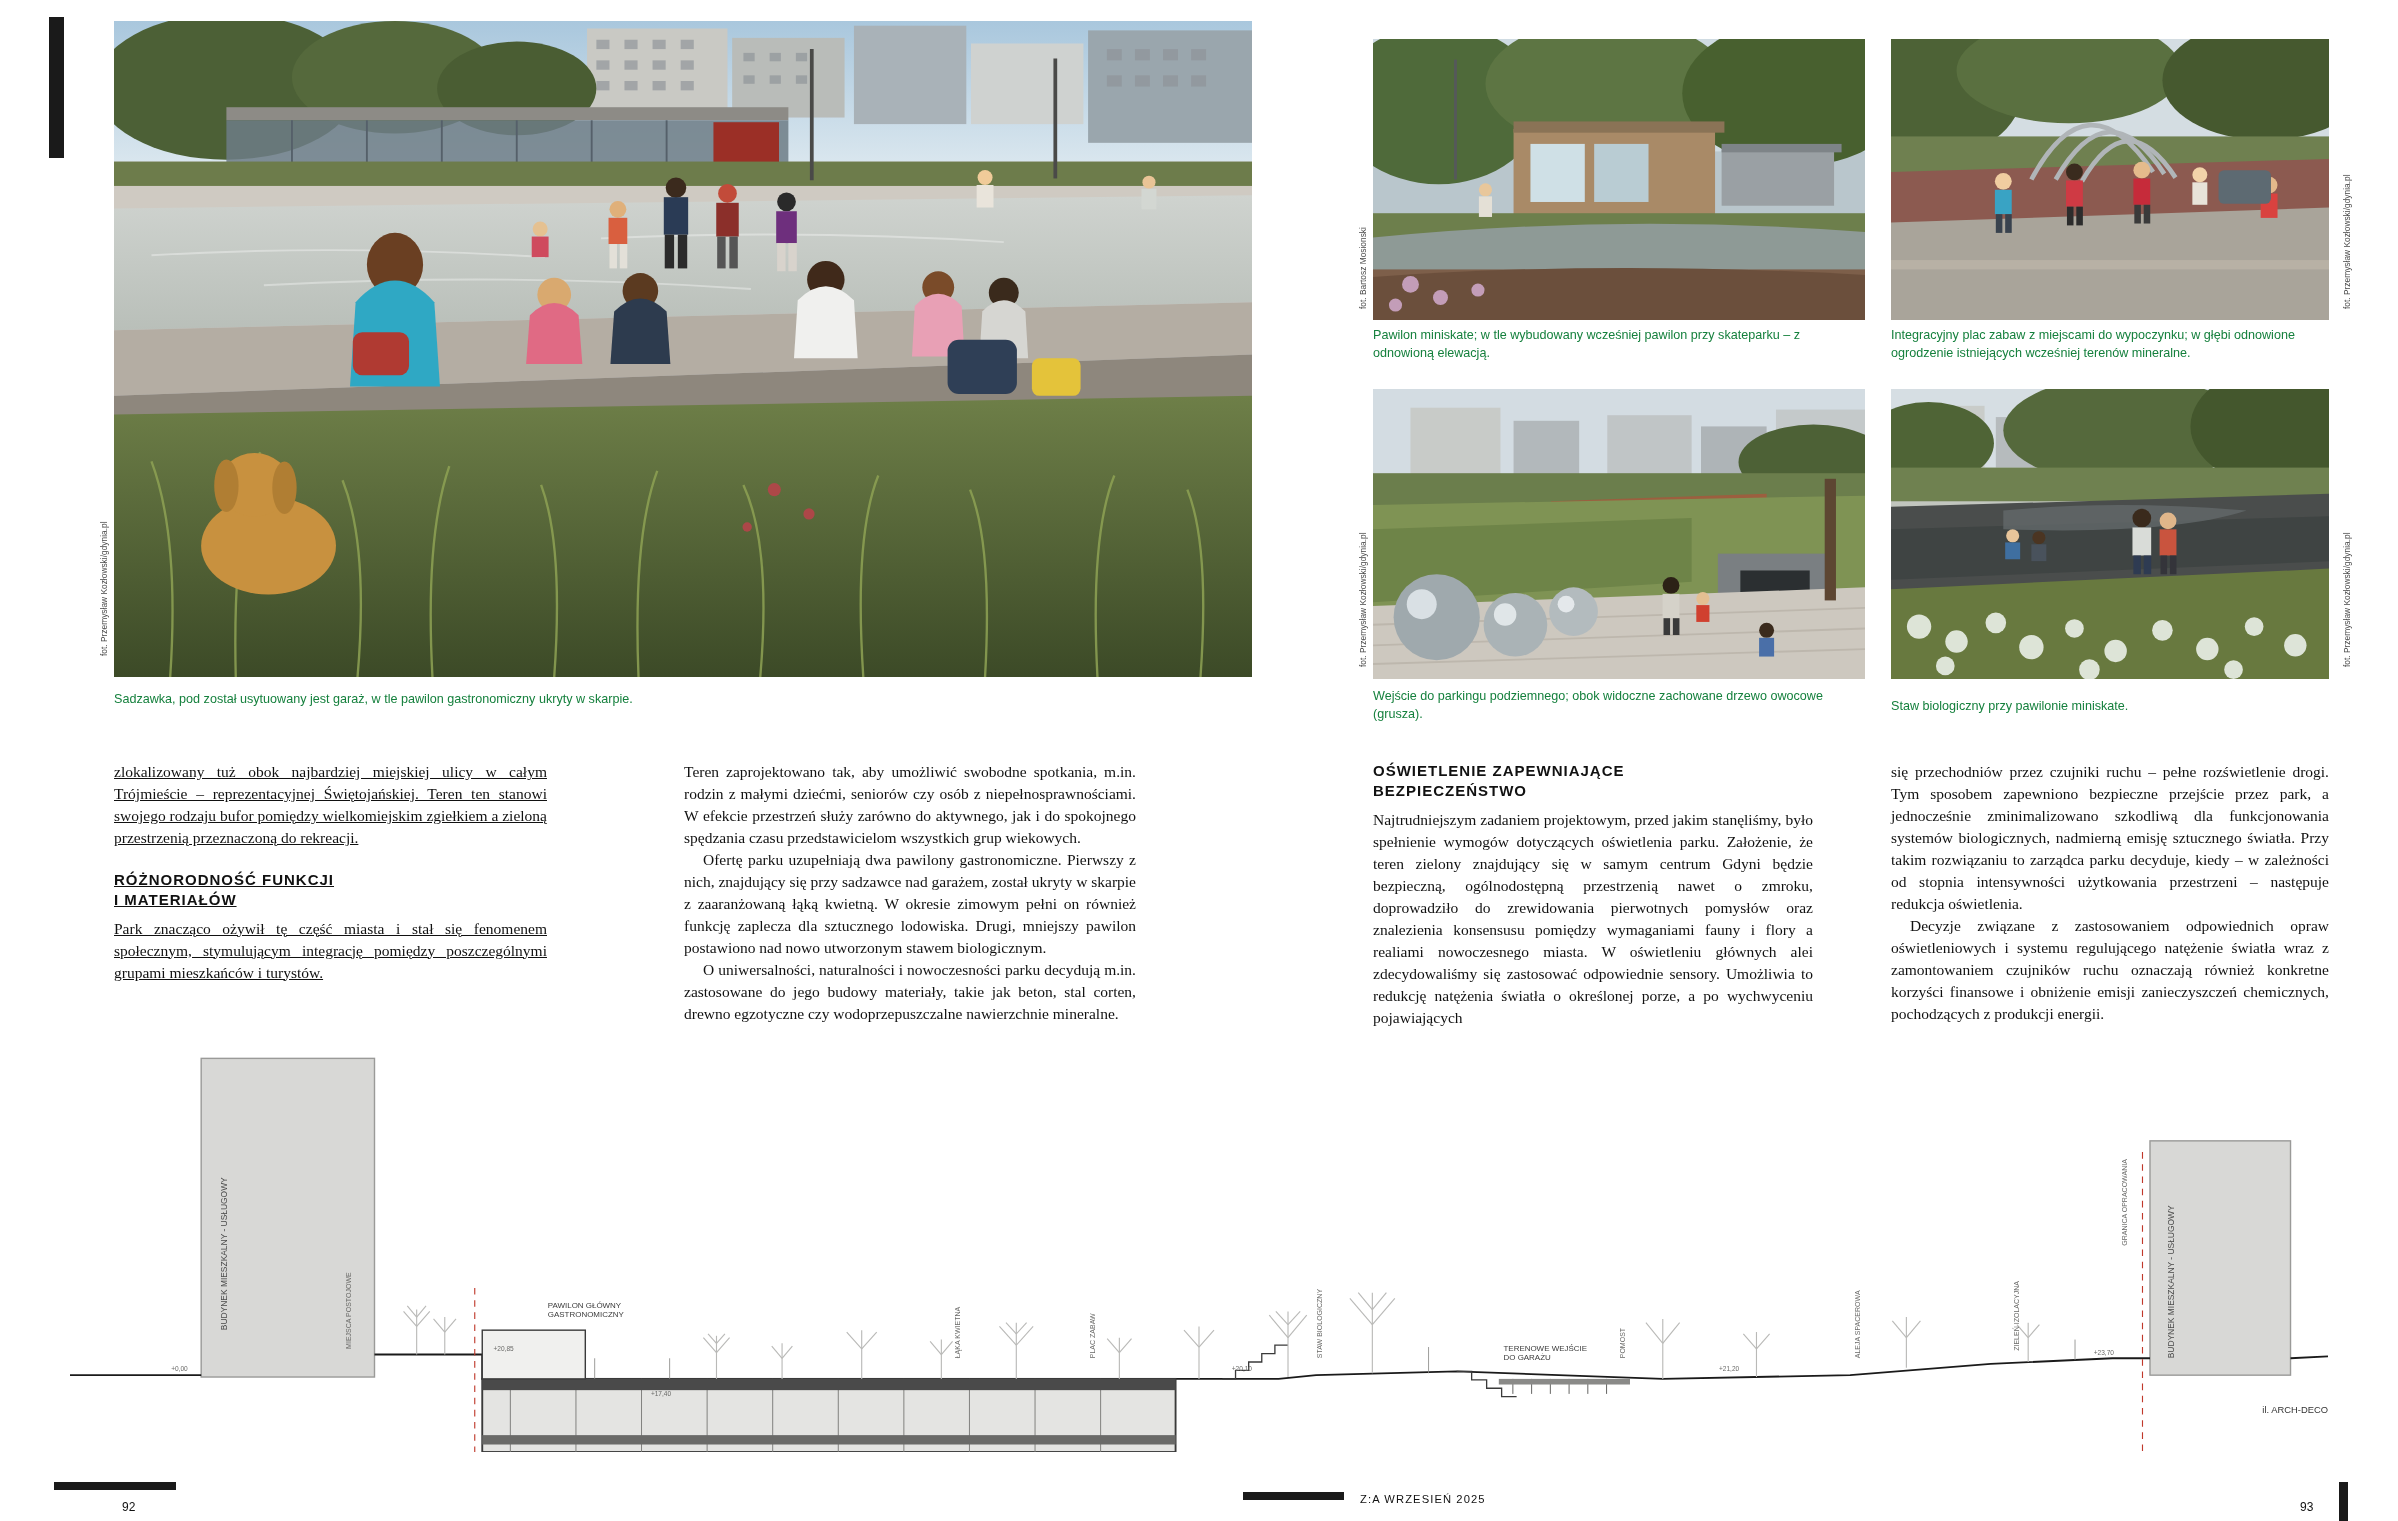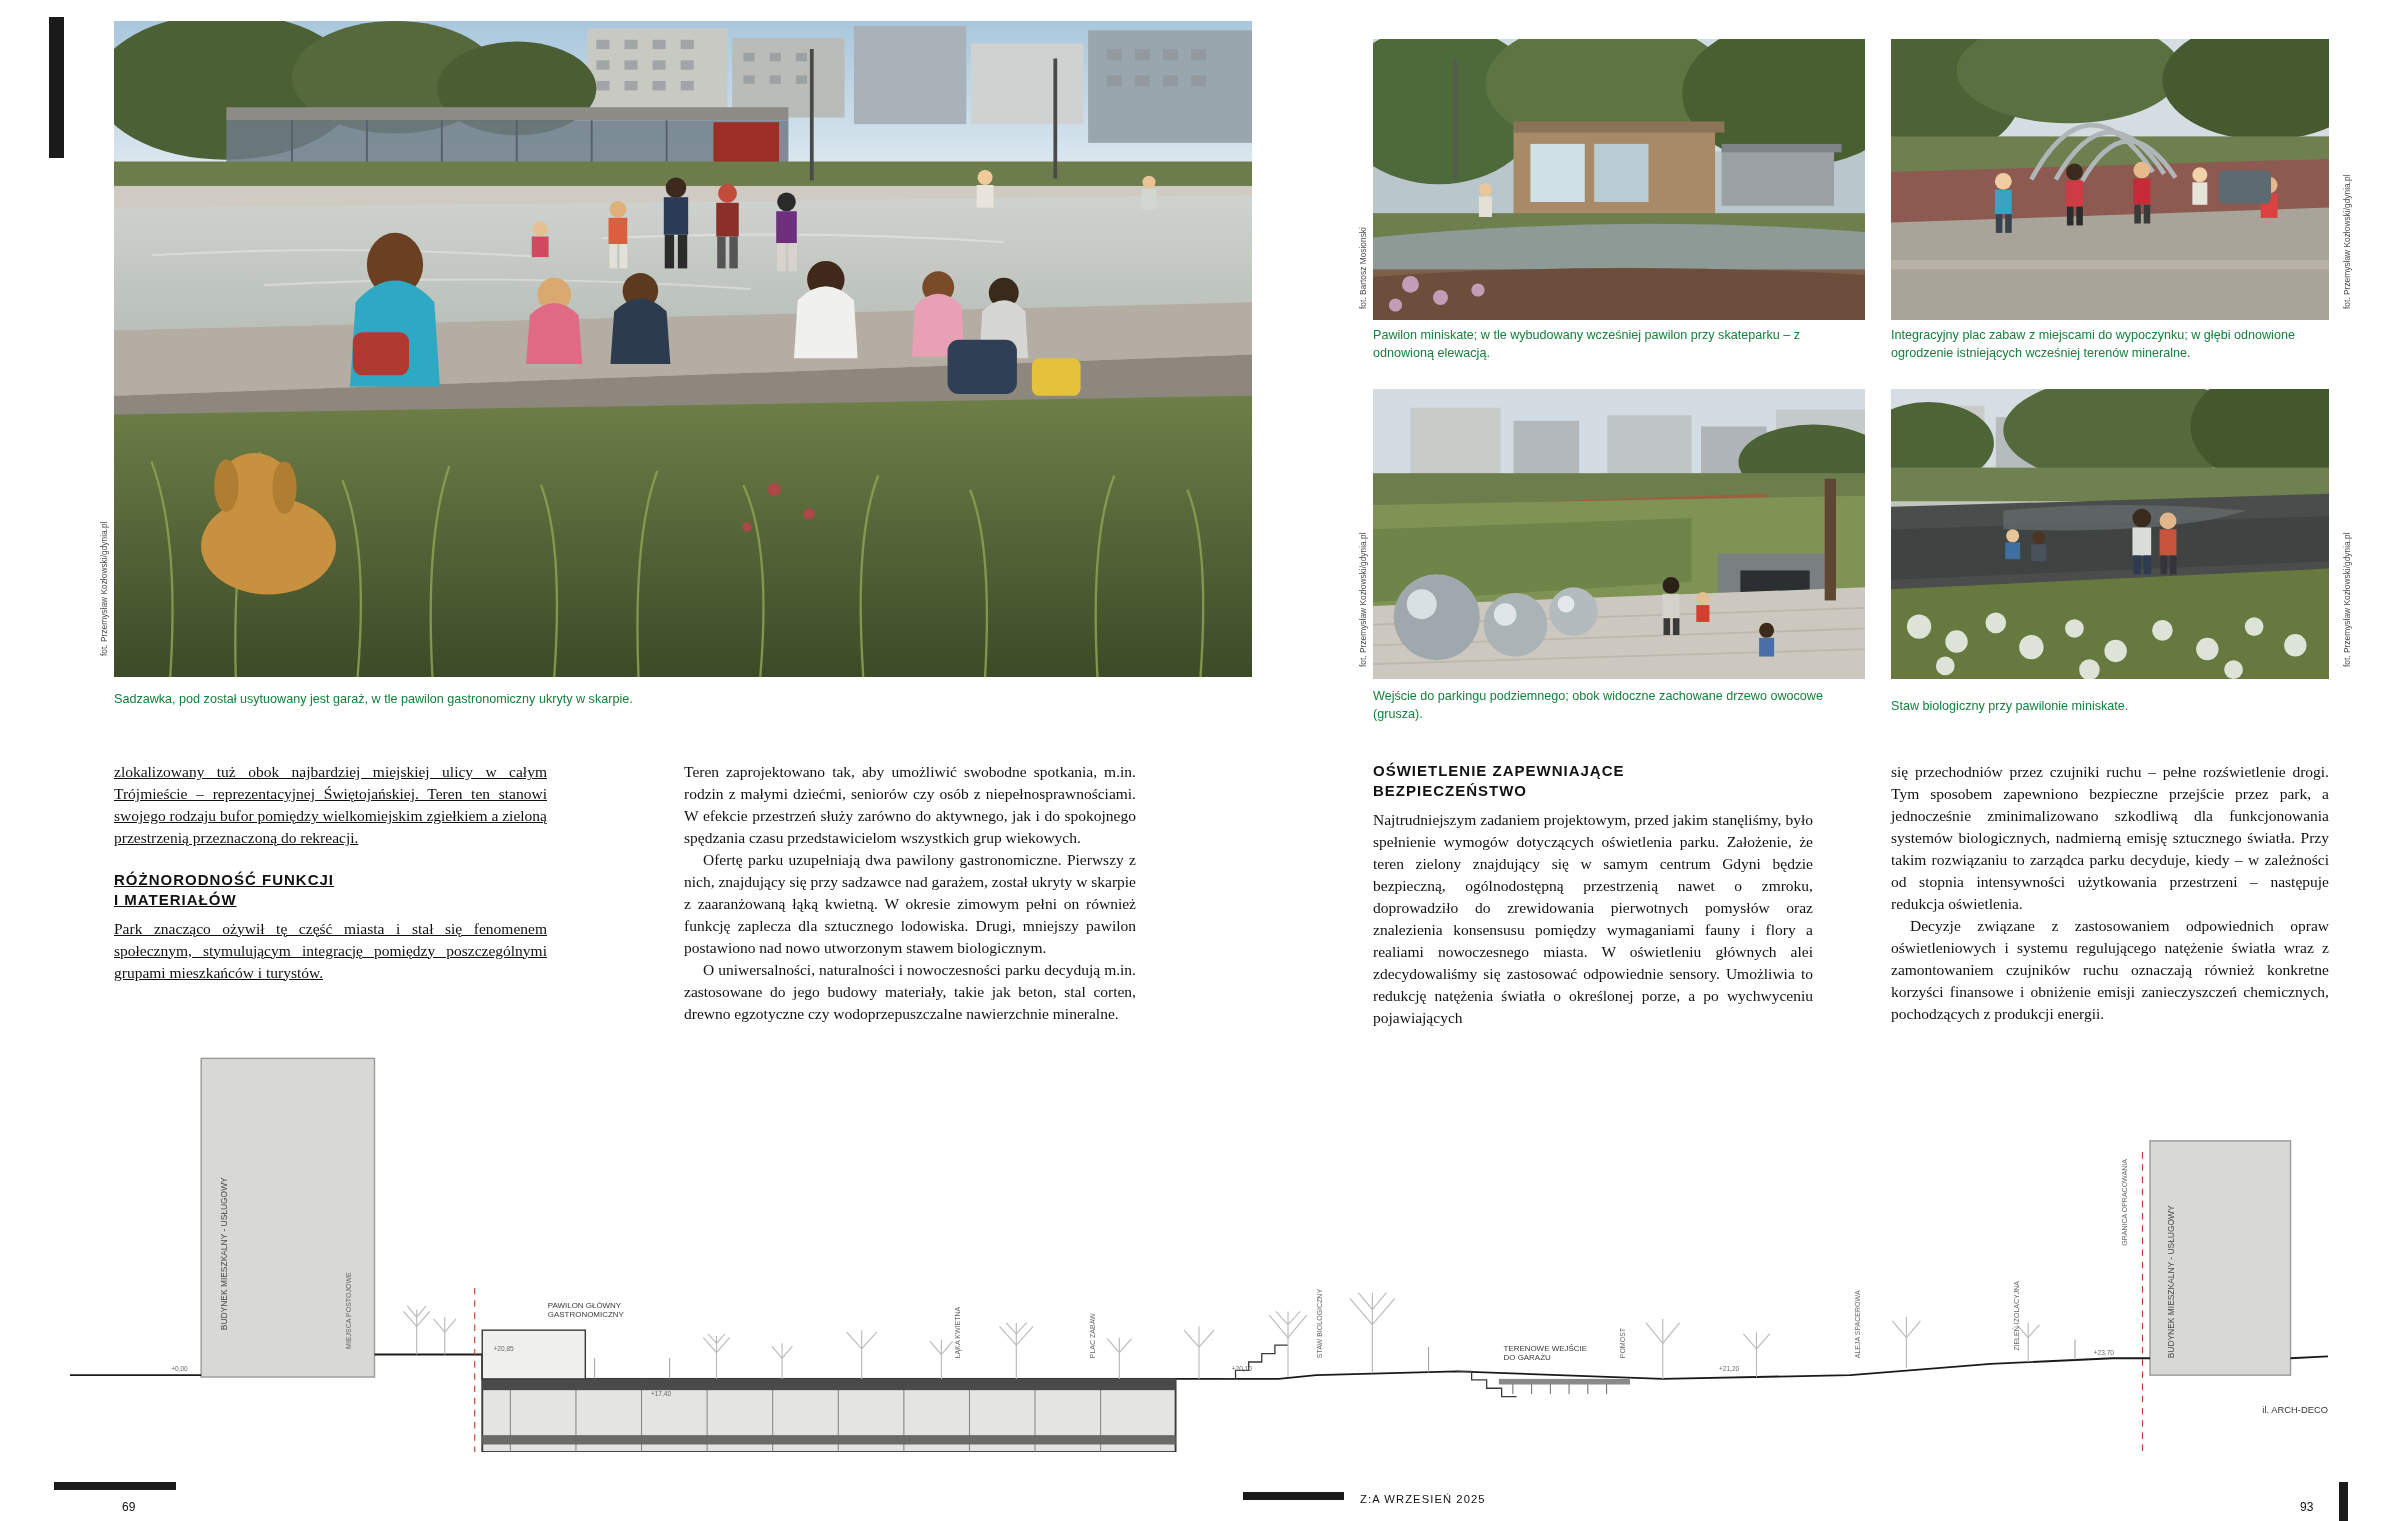--- a/index.html
+++ b/index.html
@@ -676,21 +676,21 @@
         <text x="1660" y="330" transform="rotate(-90 1660 330)">POMOSТ</text>
         <text x="1910" y="330" transform="rotate(-90 1910 330)">ALEJA SPACEROWA</text>
         <text x="2080" y="322" transform="rotate(-90 2080 322)">ZIELEŃ IZOLACYJNA</text>
         <text x="300" y="320" transform="rotate(-90 300 320)">MIEJSCA POSTOJOWE</text>
       </g>
     </svg>
     <div class="drawing-credit">il. ARCH-DECO</div>
   </div>
 
   <div class="footer-bar" style="left:54px;top:1482px;width:122px;"></div>
-  <div class="folio" style="left:122px;top:1500px;">69</div>
+  <div class="folio" style="left:122px;top:1500px;">92</div>
 
   <div class="footer-bar" style="left:1243px;top:1492px;width:101px;"></div>
   <div class="issue" style="left:1360px;top:1493px;">Z:A WRZESIEŃ 2025</div>
 
   <div class="footer-bar" style="left:2339px;top:1482px;width:9.4px;height:41px;"></div>
   <div class="folio" style="left:2300px;top:1500px;">93</div>
 
 </div>
 
 

